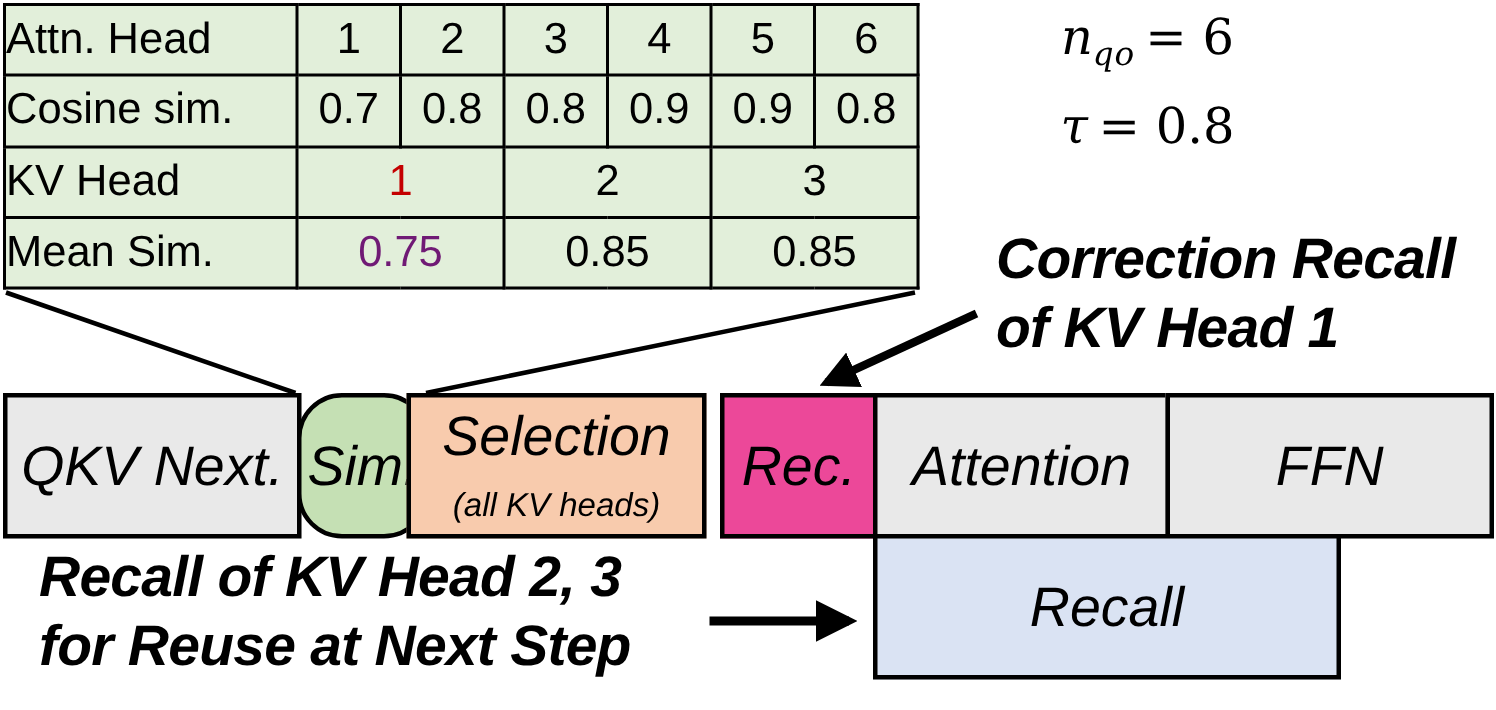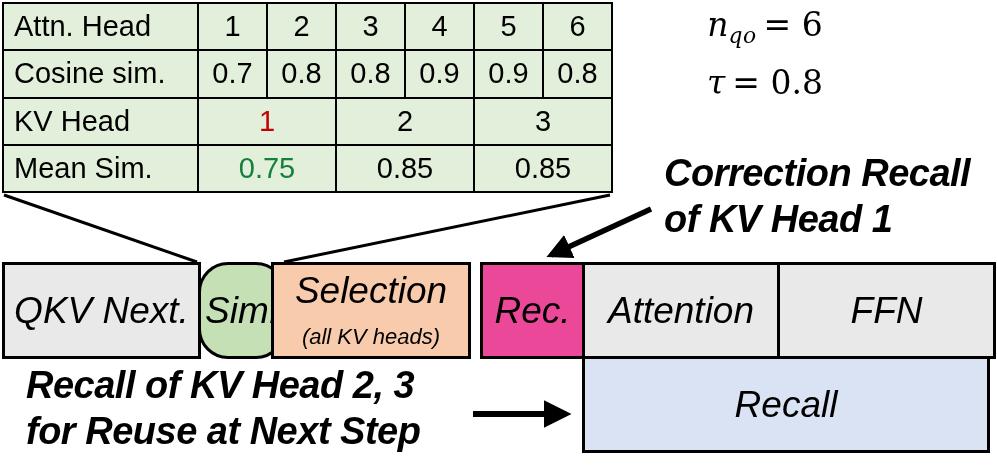--- a/index.html
+++ b/index.html
@@ -10,21 +10,21 @@
 
   
   table.sim {
     position:absolute; left:2px; top:2px; width:611px; height:191px;
     border-collapse:collapse; table-layout:fixed; font-size:29px;
   }
   table.sim td {
     border:2.5px solid #000; text-align:center; vertical-align:middle;
     padding:0; overflow:hidden; white-space:nowrap;
   }
-  table.sim td.lbl { text-align:left; padding-left:10px; }
+  table.sim td.lbl { text-align:left; }
 
   
   .params {
     position:absolute; left:640px; top:1px; width:250px; text-align:center;
     font-family:"DejaVu Serif", serif; font-style:italic; font-size:33px;
     line-height:47px; white-space:nowrap;
   }
   .params .msub { font-size:0.66em; vertical-align:-7px; letter-spacing:0.5px; }
   .params .mrhs { font-style:normal; margin-left:7px; }
 
@@ -40,21 +40,21 @@
   .seg {
     position:absolute; top:262px; height:97px; box-sizing:border-box;
     border:3px solid #000; display:flex; flex-direction:column;
     align-items:center; justify-content:center;
     font-style:italic; font-size:37px; line-height:1.02; white-space:nowrap;
   }
   .seg .sub { font-size:22px; font-style:italic; margin-top:16px; }
 
   
   .recall-box {
-    position:absolute; left:582px; top:356px; width:408px; height:97px;
+    position:absolute; left:582px; top:356px; width:312px; height:97px;
     box-sizing:border-box; border:3px solid #000;
     display:flex; align-items:center; justify-content:center;
     font-style:italic; font-size:37px;
   }
 
   
   #overlay { position:absolute; left:0; top:0; width:997px; height:473px; pointer-events:none; }
 </style>
 </head>
 <body>
@@ -91,21 +91,21 @@
       <td>0.8</td>
     </tr>
     <tr>
       <td class="lbl">KV Head</td>
       <td colspan="2" style="color: rgb(196, 0, 0);">1</td>
       <td colspan="2">2</td>
       <td colspan="2">3</td>
     </tr>
     <tr>
       <td class="lbl">Mean Sim.</td>
-      <td colspan="2" style="color: #15803d;">0.75</td>
+      <td colspan="2" style="color: #701a75;">0.75</td>
       <td colspan="2">0.85</td>
       <td colspan="2">0.85</td>
     </tr>
   </tbody>
     </table>
 
   <div class="params">
     <div><span>n</span><span class="msub">qo</span><span class="mrhs">= 6</span></div>
     <div><span>τ</span><span class="msub"></span><span class="mrhs">= 0.8</span></div>
   </div>

